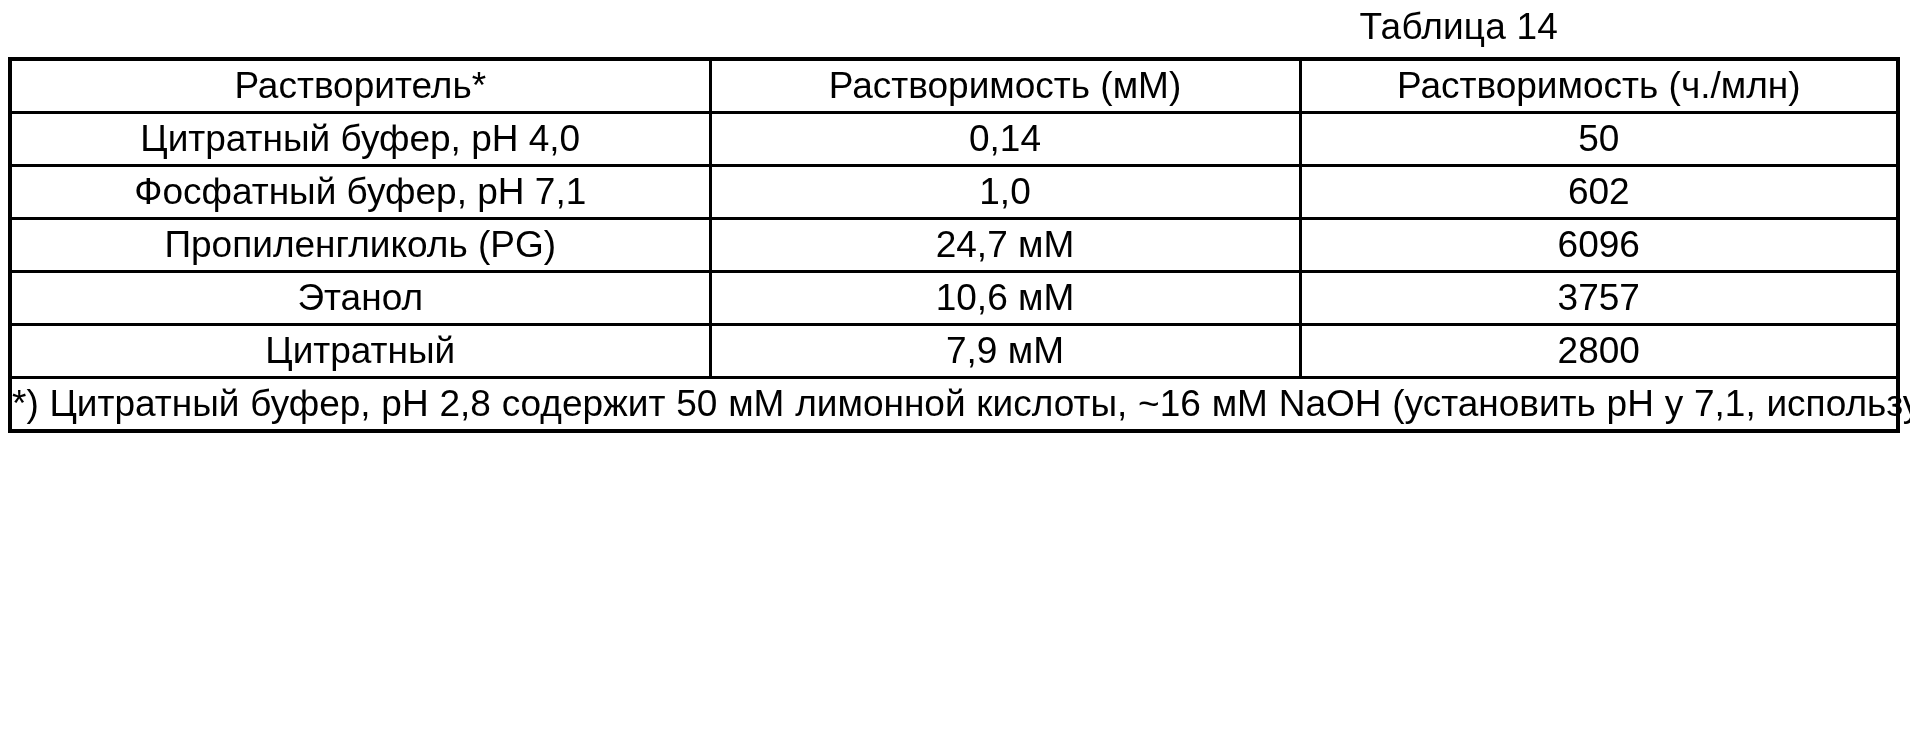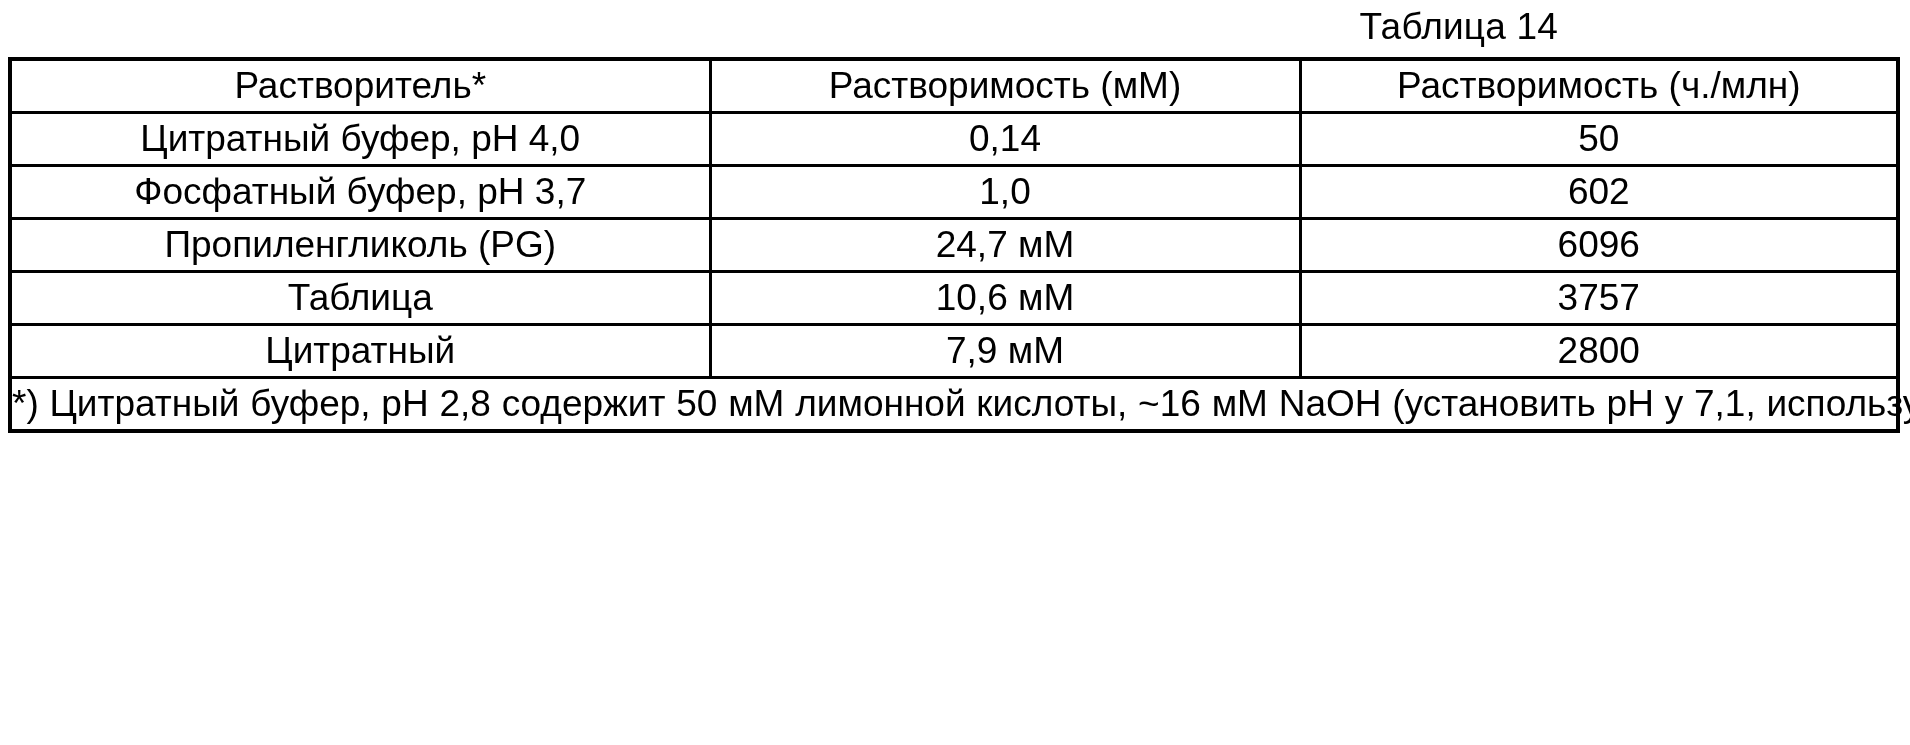--- a/index.html
+++ b/index.html
@@ -84,31 +84,31 @@
           <td>Растворитель*</td>
           <td>Растворимость (мМ)</td>
           <td>Растворимость (ч./млн)</td>
         </tr>
         <tr>
           <td>Цитратный буфер, pH 4,0</td>
           <td>0,14</td>
           <td>50</td>
         </tr>
         <tr>
-          <td>Фосфатный буфер, pH 3,7</td>
+          <td>Фосфатный буфер, pH 7,1</td>
           <td>1,0</td>
           <td>602</td>
         </tr>
         <tr>
           <td>Пропиленгликоль (PG)</td>
           <td>24,7 мМ</td>
           <td>6096</td>
         </tr>
         <tr>
-          <td>Таблица</td>
+          <td>Этанол</td>
           <td>10,6 мМ</td>
           <td>3757</td>
         </tr>
         <tr>
           <td>Цитратный</td>
           <td>7,9 мМ</td>
           <td>2800</td>
         </tr>
         <tr>
           <td class="note" colspan="3"><span>*) Цитратный буфер, pH 2,8 содержит 50 мМ лимонной кислоты, ~16 мМ NaOH (установить pH у 7,1, используя 1,0 M HCl и 1,0 M NaOH); цитратный буфер pH 4,0, содержит 50 мМ мононатриевой соли лимонной кислоты, ~7,4 мМ NaOH (установить pH у 7,1, используя 1,0 M HCl и 1,0 M NaOH); фосфатный буфер, pH 7,1 содержит 50 мМ KH</span></td>

